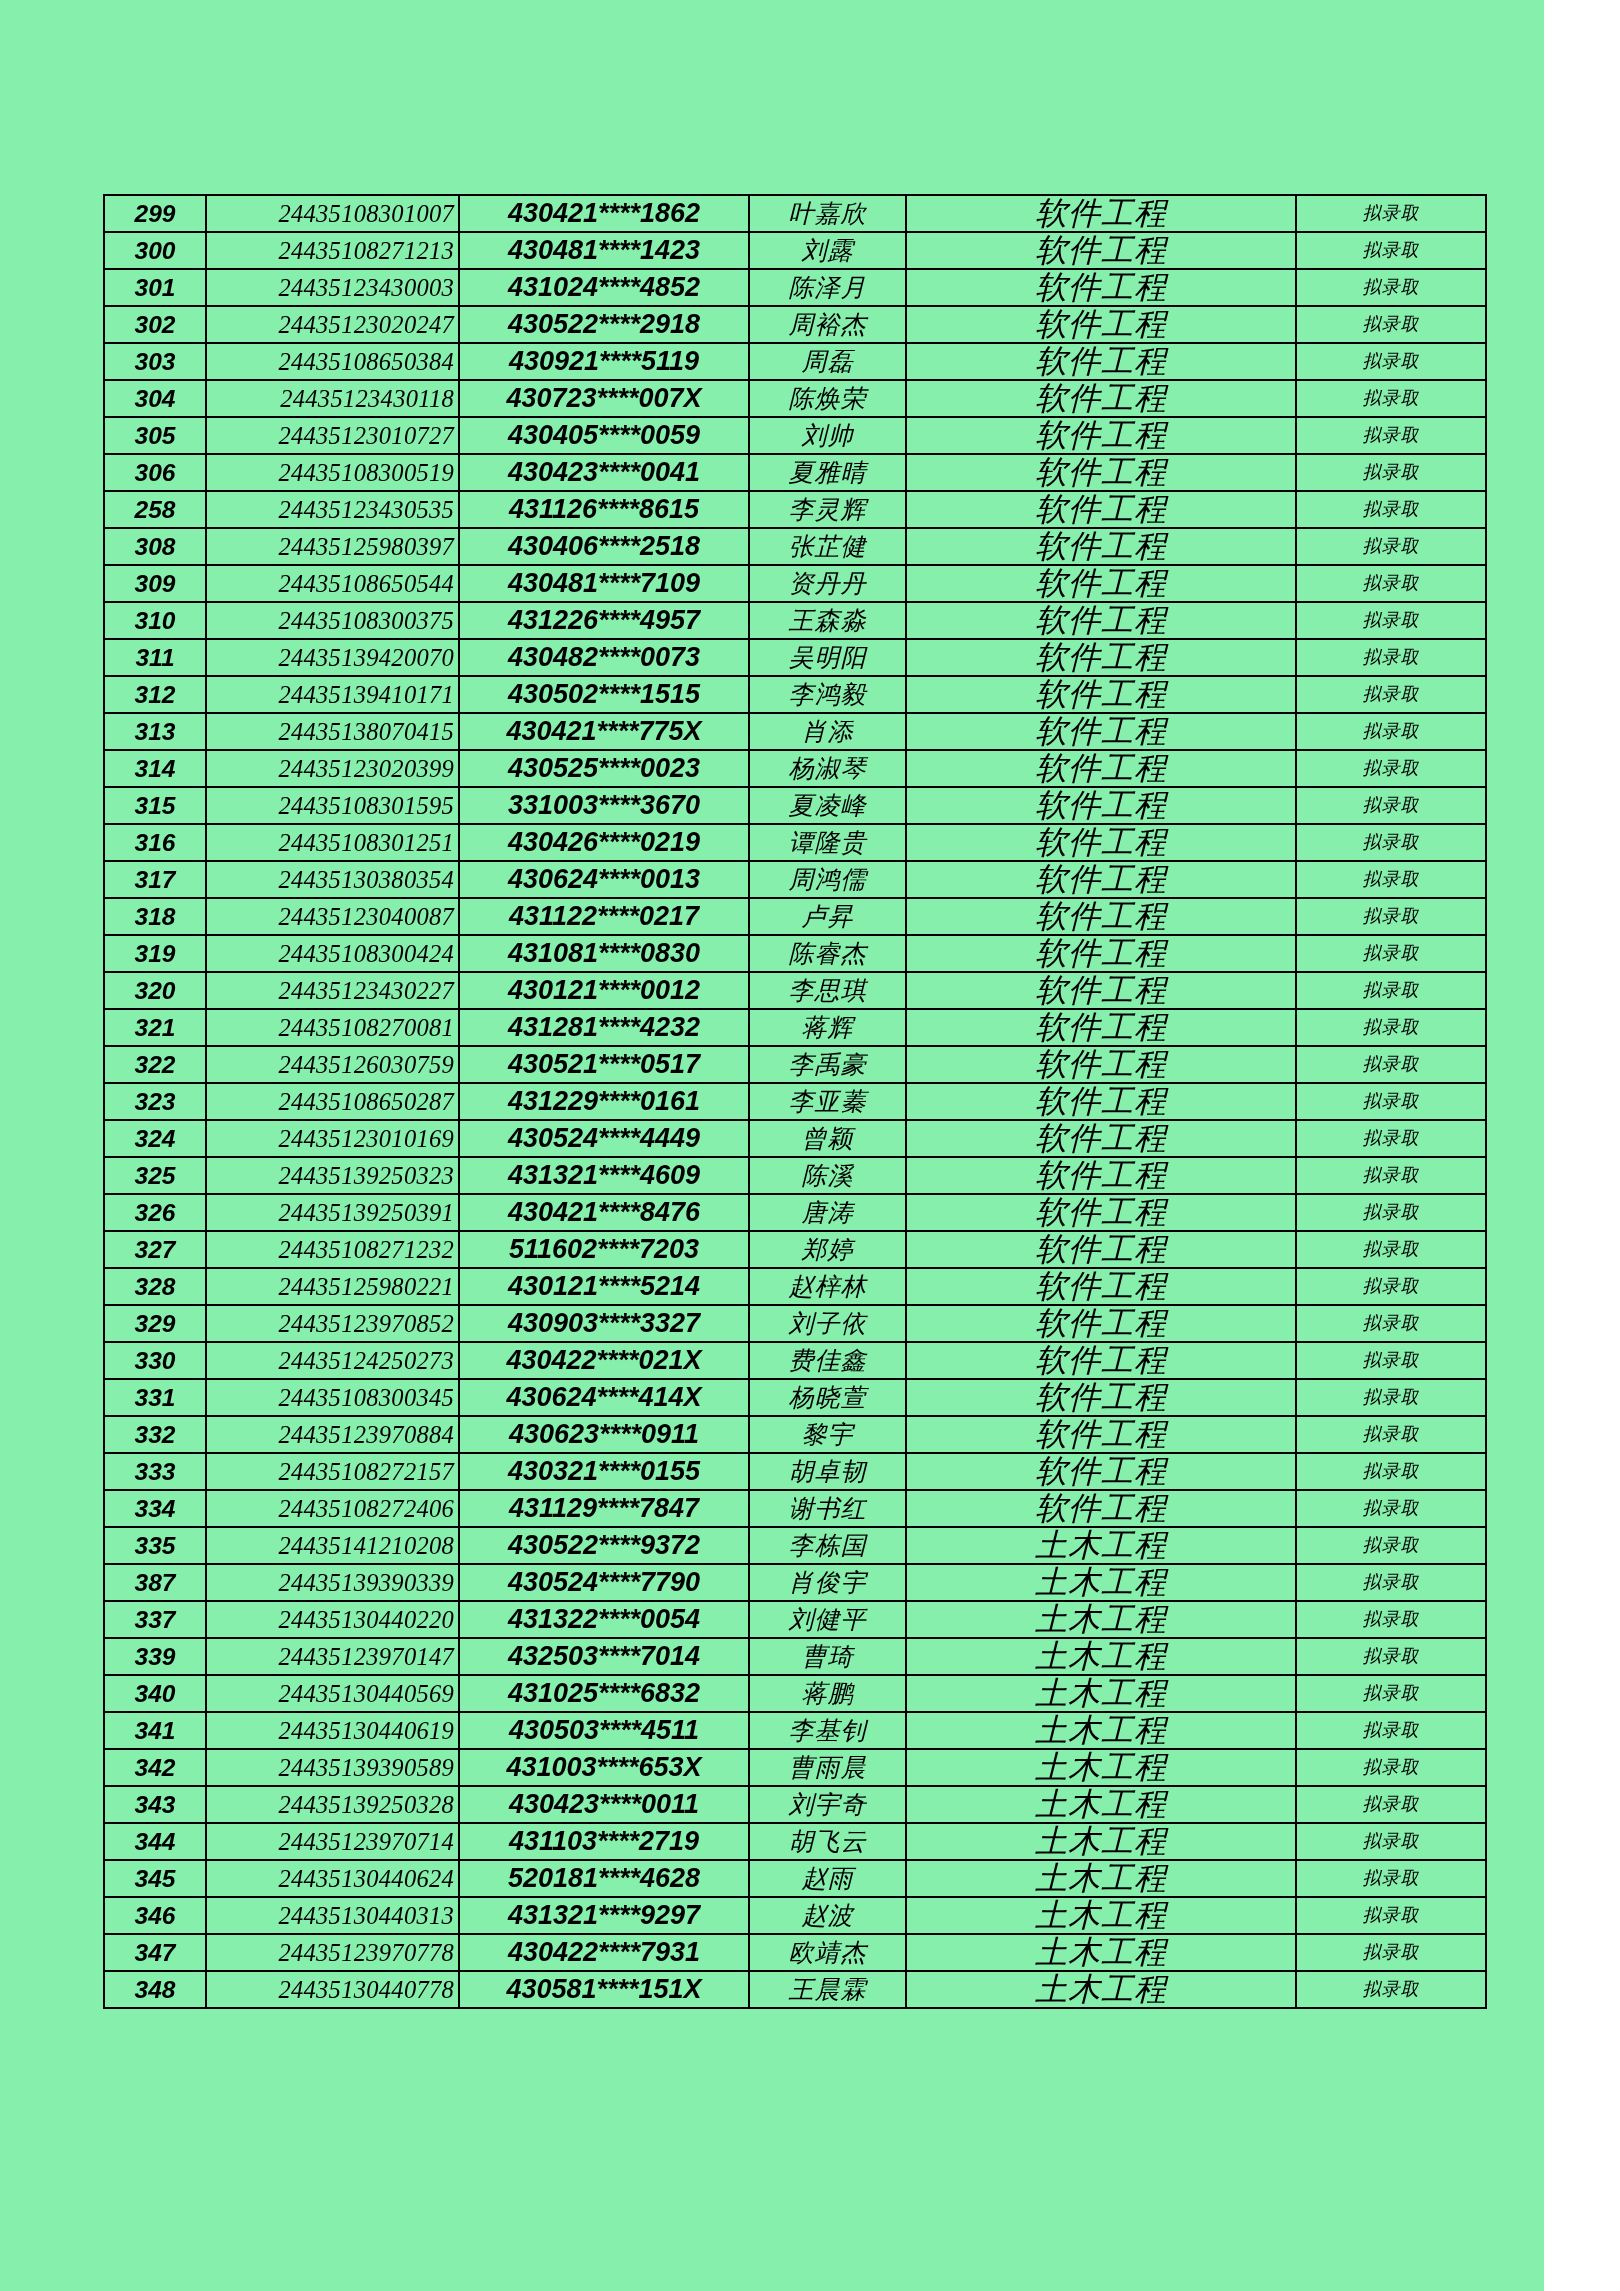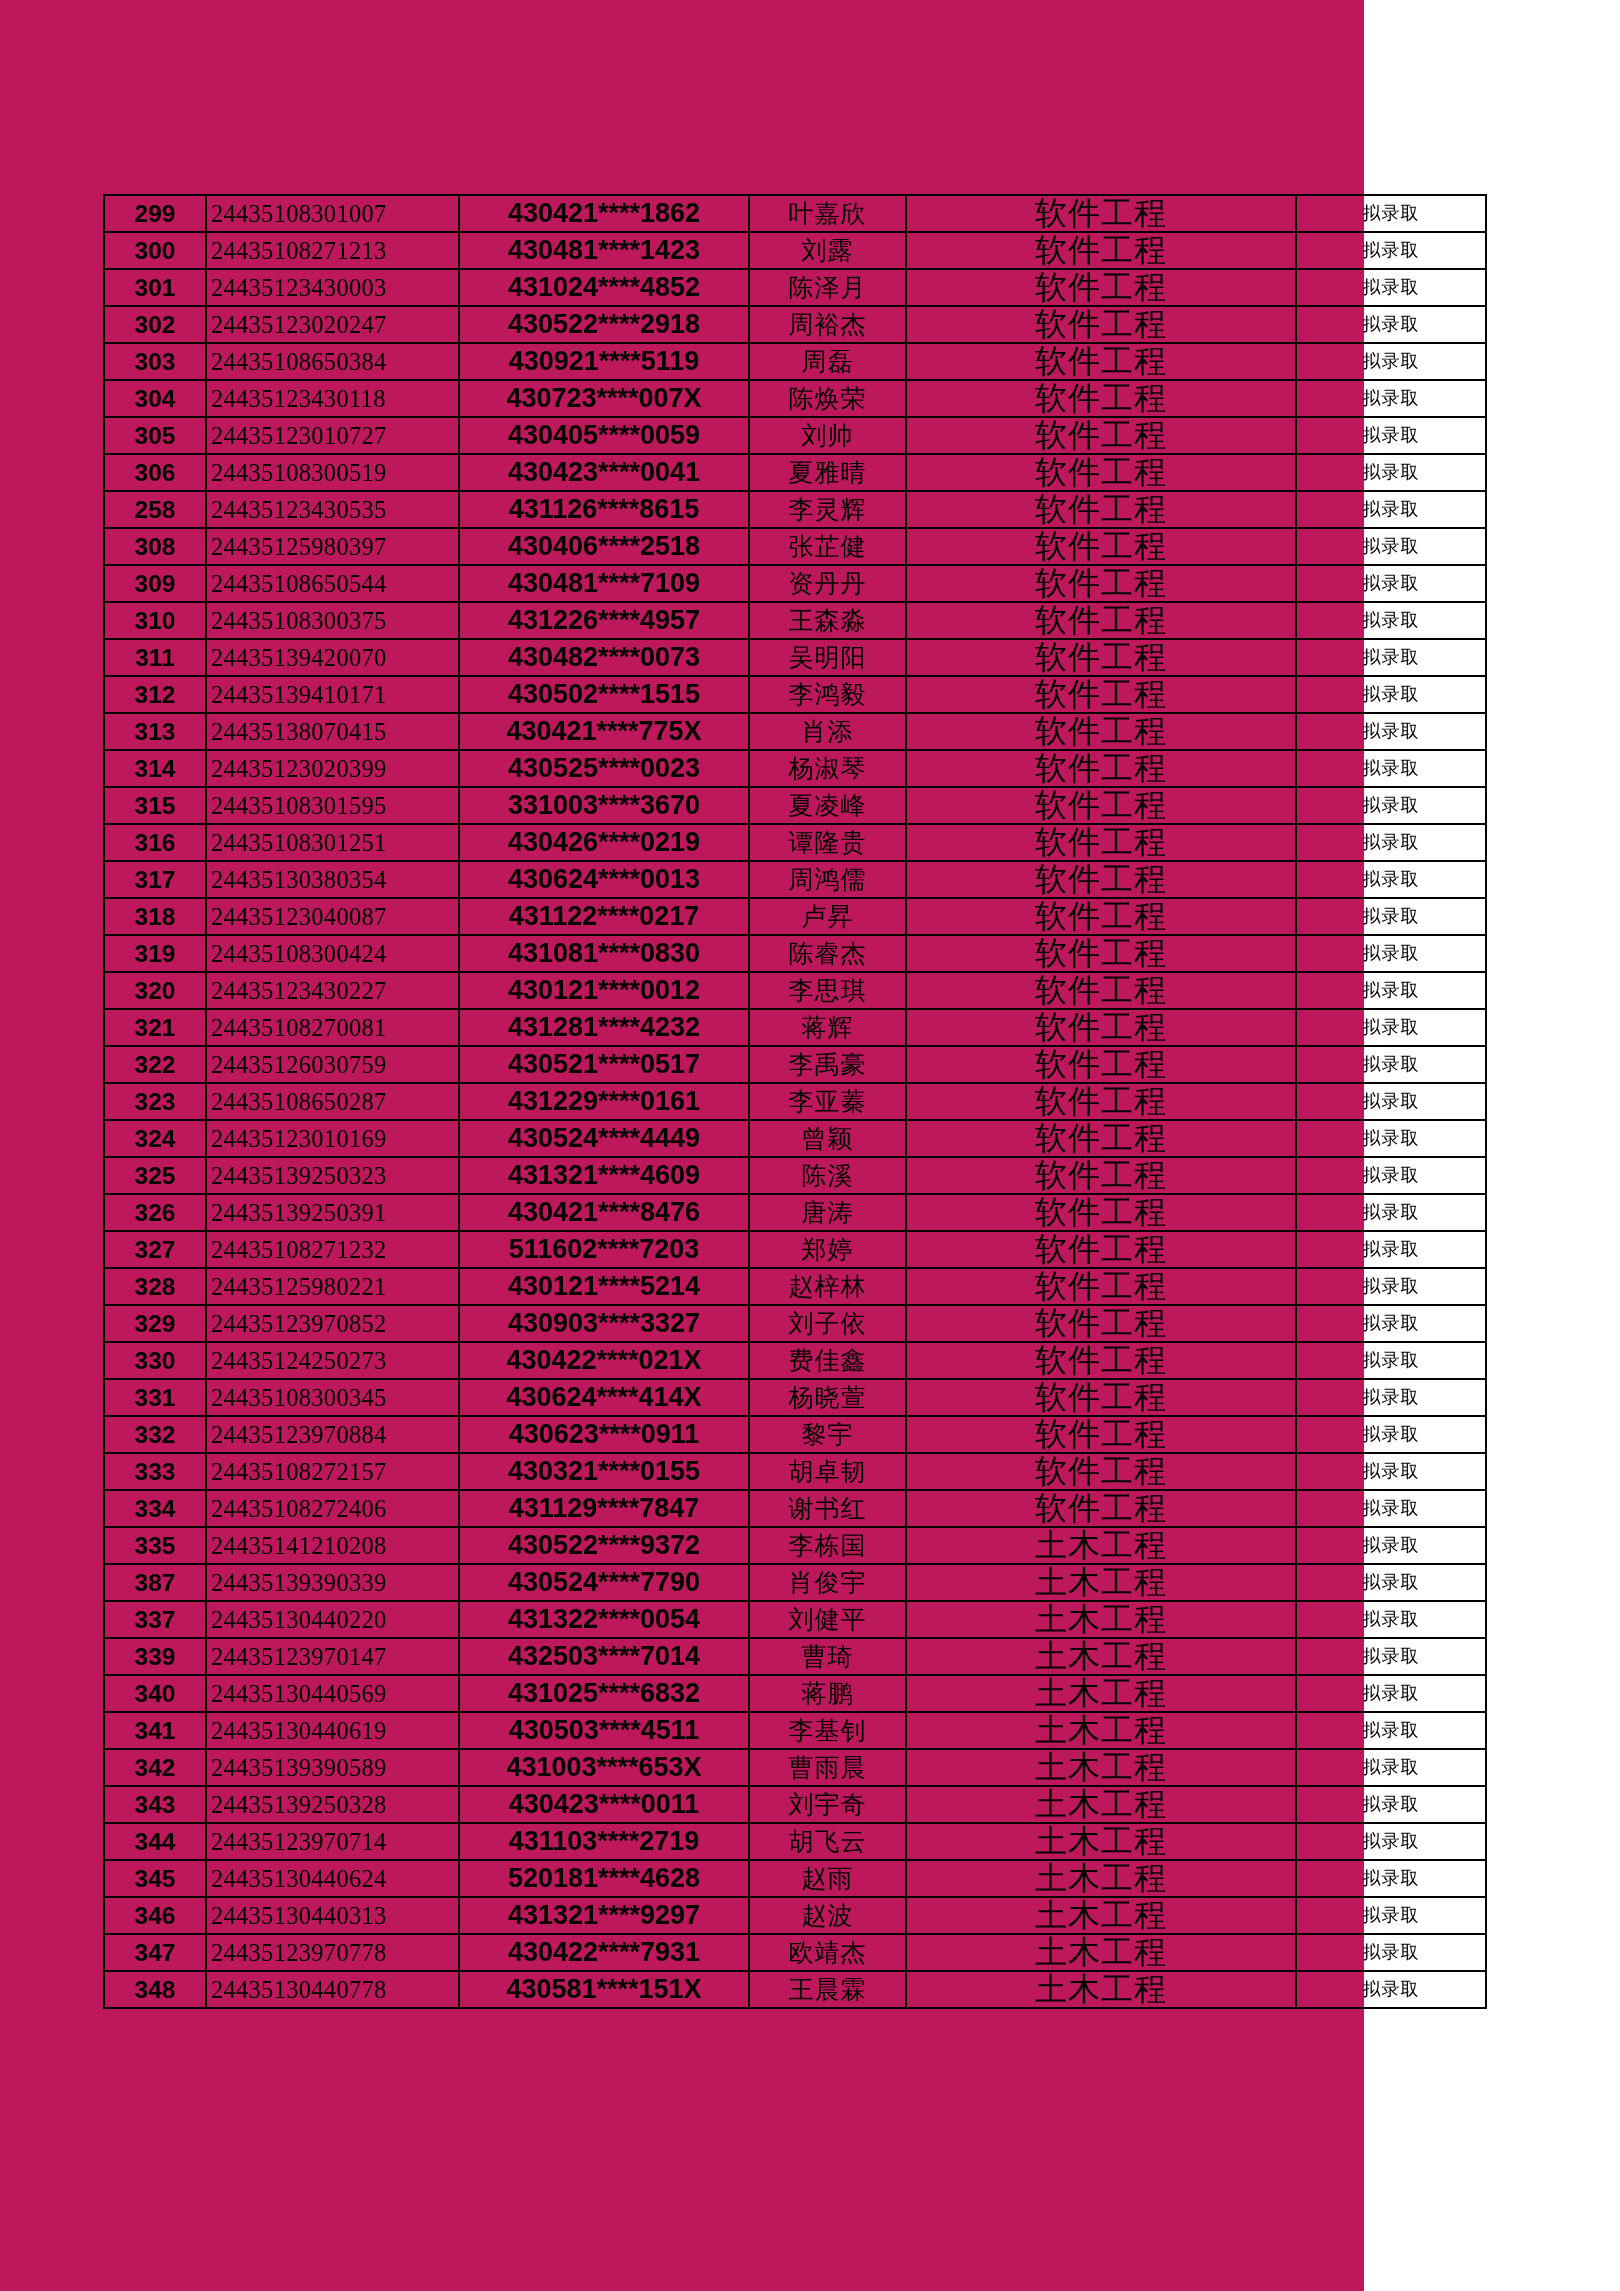--- a/index.html
+++ b/index.html
@@ -10,24 +10,25 @@
   }
   body {
     width: 1620px;
     height: 2292px;
     font-family: "Liberation Sans", sans-serif;
     color: #000000;
     -webkit-font-smoothing: antialiased;
   }
   .page {
     position: relative;
-    width: 1364px;
+    width: 1544px;
     height: 2292px;
     box-sizing: border-box;
-    background: #be185d;
+    background: #86efac;
+    font-style: italic;
   }
   .table-wrap {
     position: absolute;
     left: 103px;
     top: 194px;
     width: 1382px;
   }
   table.roster {
     border-collapse: collapse;
     table-layout: fixed;
@@ -52,21 +53,21 @@
   col.c-status { width: 190px; }
 
   td.seq {
     text-align: center;
     font-family: "Liberation Sans", sans-serif;
     font-weight: bold;
     font-size: 24.5px;
     letter-spacing: 0px;
   }
   td.exam {
-    text-align: left;
+    text-align: right;
     font-family: "Liberation Serif", serif;
     font-weight: normal;
     font-size: 24.5px;
     letter-spacing: 0.3px;
   }
   td.idnum {
     text-align: center;
     font-family: "Liberation Sans", sans-serif;
     font-weight: bold;
     font-size: 27px;

